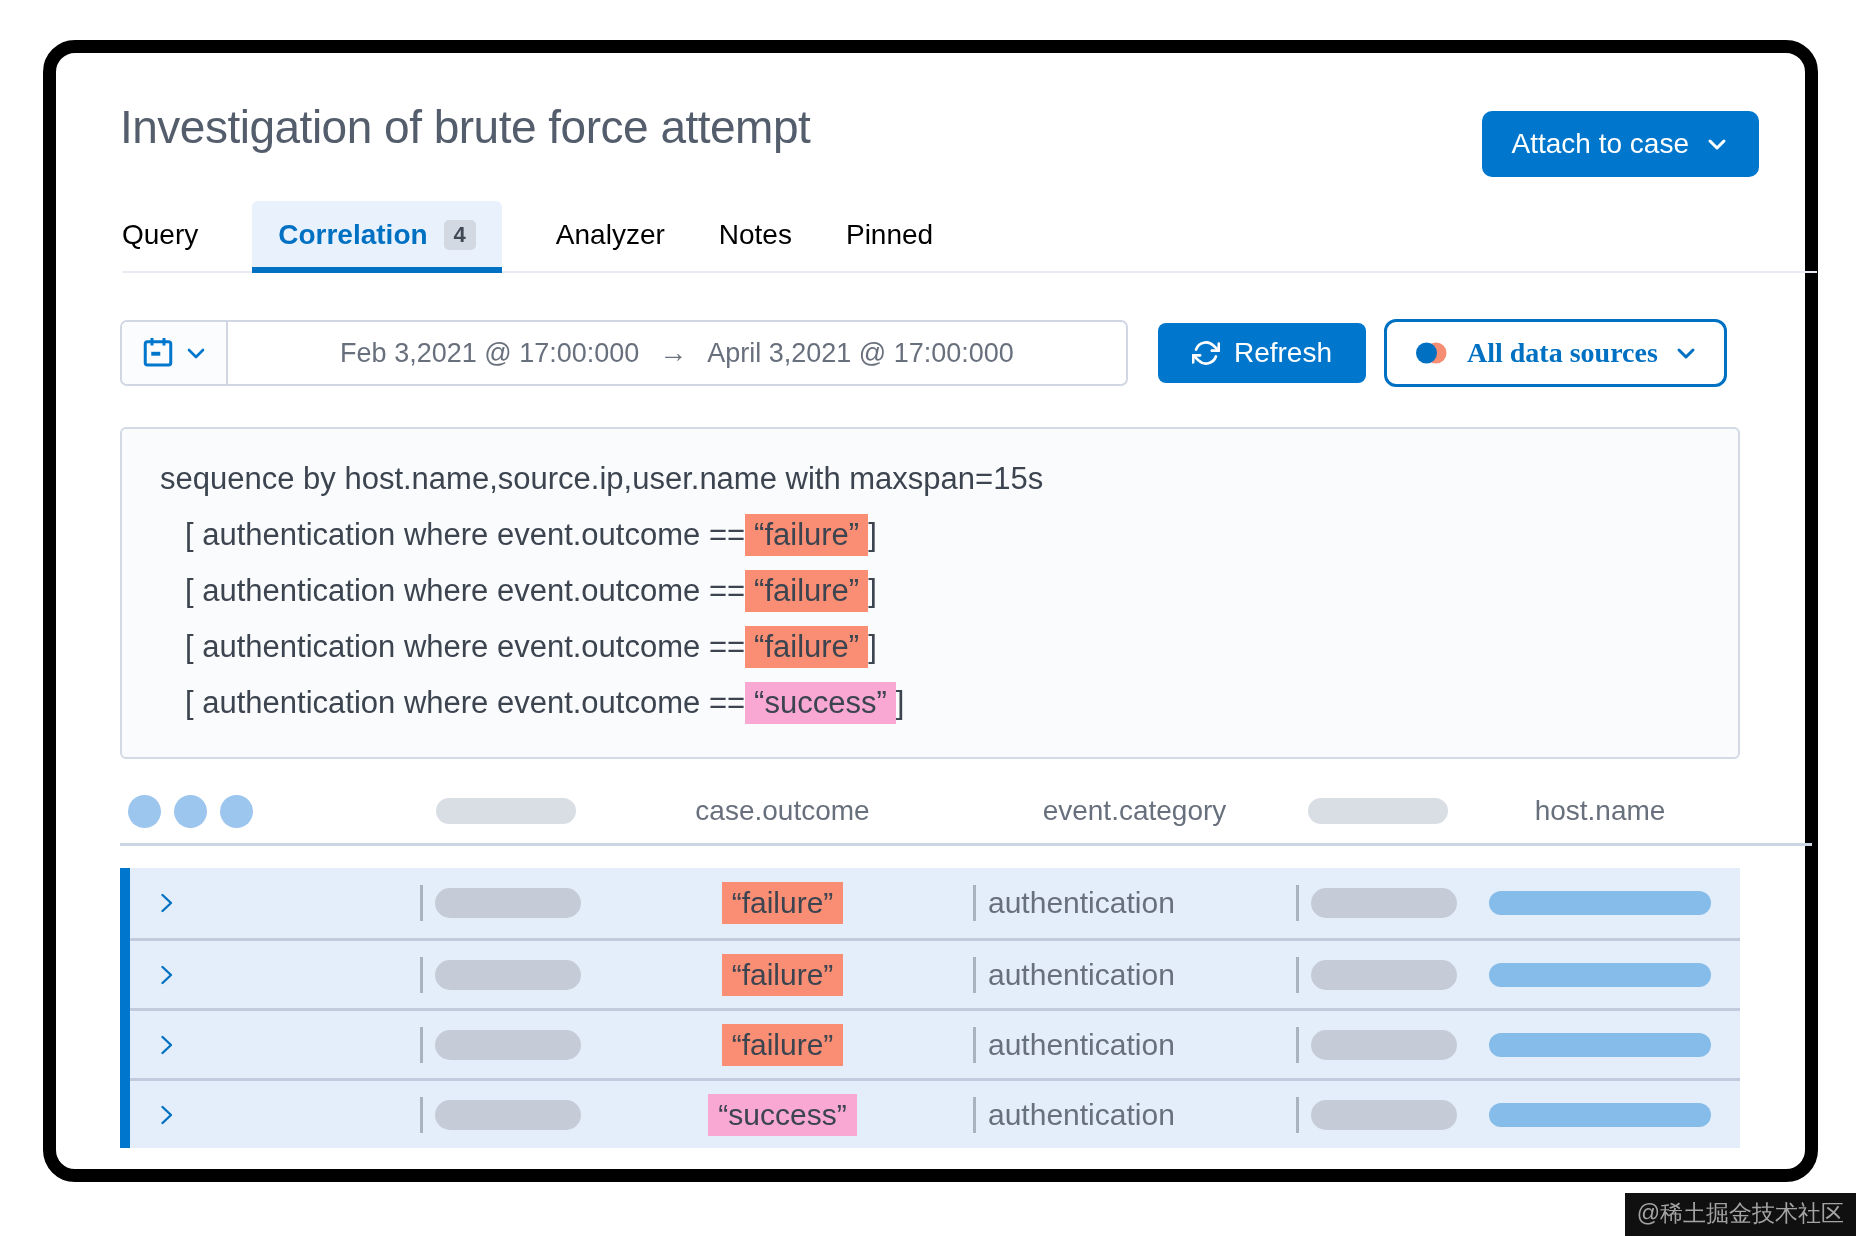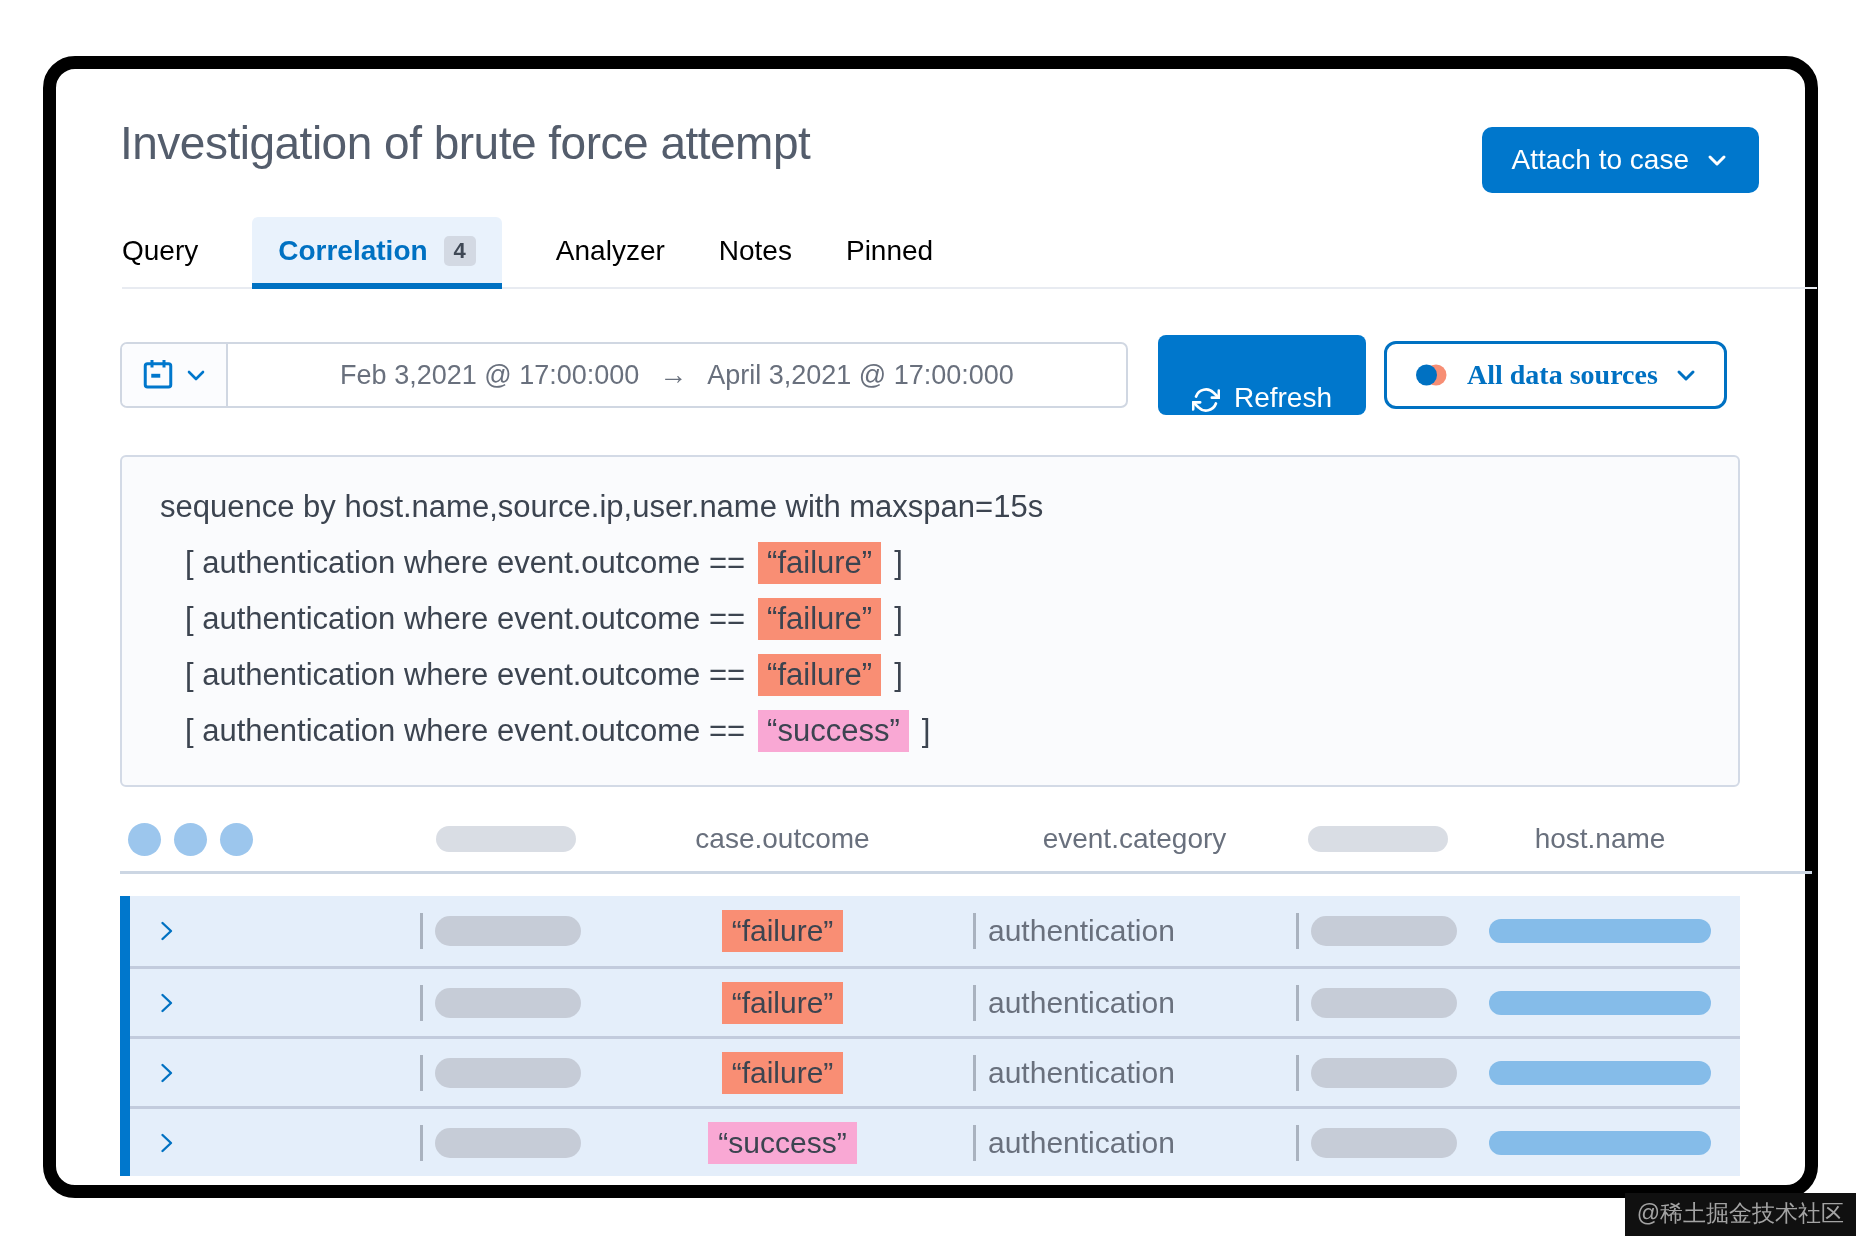--- a/index.html
+++ b/index.html
@@ -6,21 +6,21 @@
   html,body { margin:0; padding:0; }
   body {
     width:1856px; height:1236px;
     background:#ffffff;
     font-family:"Liberation Sans", sans-serif;
     position:relative; overflow:hidden;
   }
 
   
   .card {
-    position:absolute; left:43px; top:56px;
+    position:absolute; left:43px; top:40px;
     width:1775px; height:1142px;
     background:#ffffff;
     border:13px solid #000000;
     border-radius:32px;
     padding:48px 46px 40px 64px;
   }
 
   
   .card-header { display:flex; justify-content:space-between; align-items:flex-start; }
   .page-title {
@@ -74,43 +74,43 @@
     background:#fbfcfe;
     display:flex; align-items:center; justify-content:center; gap:8px;
     cursor:pointer;
   }
   .date-text {
     flex:1; display:flex; align-items:center; justify-content:center; gap:20px;
     font-size:27px; font-weight:500; color:#69707d; cursor:pointer;
   }
   .date-arrow { font-size:28px; color:#69707d; }
   .refresh-btn {
-    margin-left:30px; width:208px; height:80px; flex:none;
+    margin-left:30px; width:208px; height:60px; flex:none;
     background:#0077cc; color:#ffffff; border:none; border-radius:8px;
     font-family:inherit; font-size:28px; font-weight:500;
-    display:flex; align-items:flex-end; justify-content:center; gap:14px; cursor:pointer;
+    display:flex; align-items:center; justify-content:center; gap:14px; cursor:pointer;
   }
   .sources-btn {
     margin-left:18px; height:68px; padding:0 26px; flex:none;
     background:#ffffff; color:#0071c2;
     border:3px solid #0071c2; border-radius:12px;
     font-family:Liberation Serif, serif; font-size:28px; font-weight:600;
     display:flex; align-items:center; gap:16px; cursor:pointer;
   }
 
   
   .query-box {
     margin-top:40px; width:1620px;
     border:2px solid #d3dae6; border-radius:6px;
     background:#fafbfd;
     padding:22px 20px 26px 38px;
     font-size:31px; font-weight:500; color:#3c4450;
   }
   .q-line { height:56px; display:flex; align-items:center; white-space:nowrap; }
-  .q-clause { margin-left:25px; gap:13px; }
+  .q-clause { margin-left:25px; gap:0; }
   .hl { padding:3px 9px; }
   .hl-failure { background:#f98e74; }
   .hl-success { background:#f9a8d4; }
 
   
   .grid-cols {
     display:grid;
     grid-template-columns:300px 172px 381px 323px 164px 1fr;
     align-items:center;
   }

